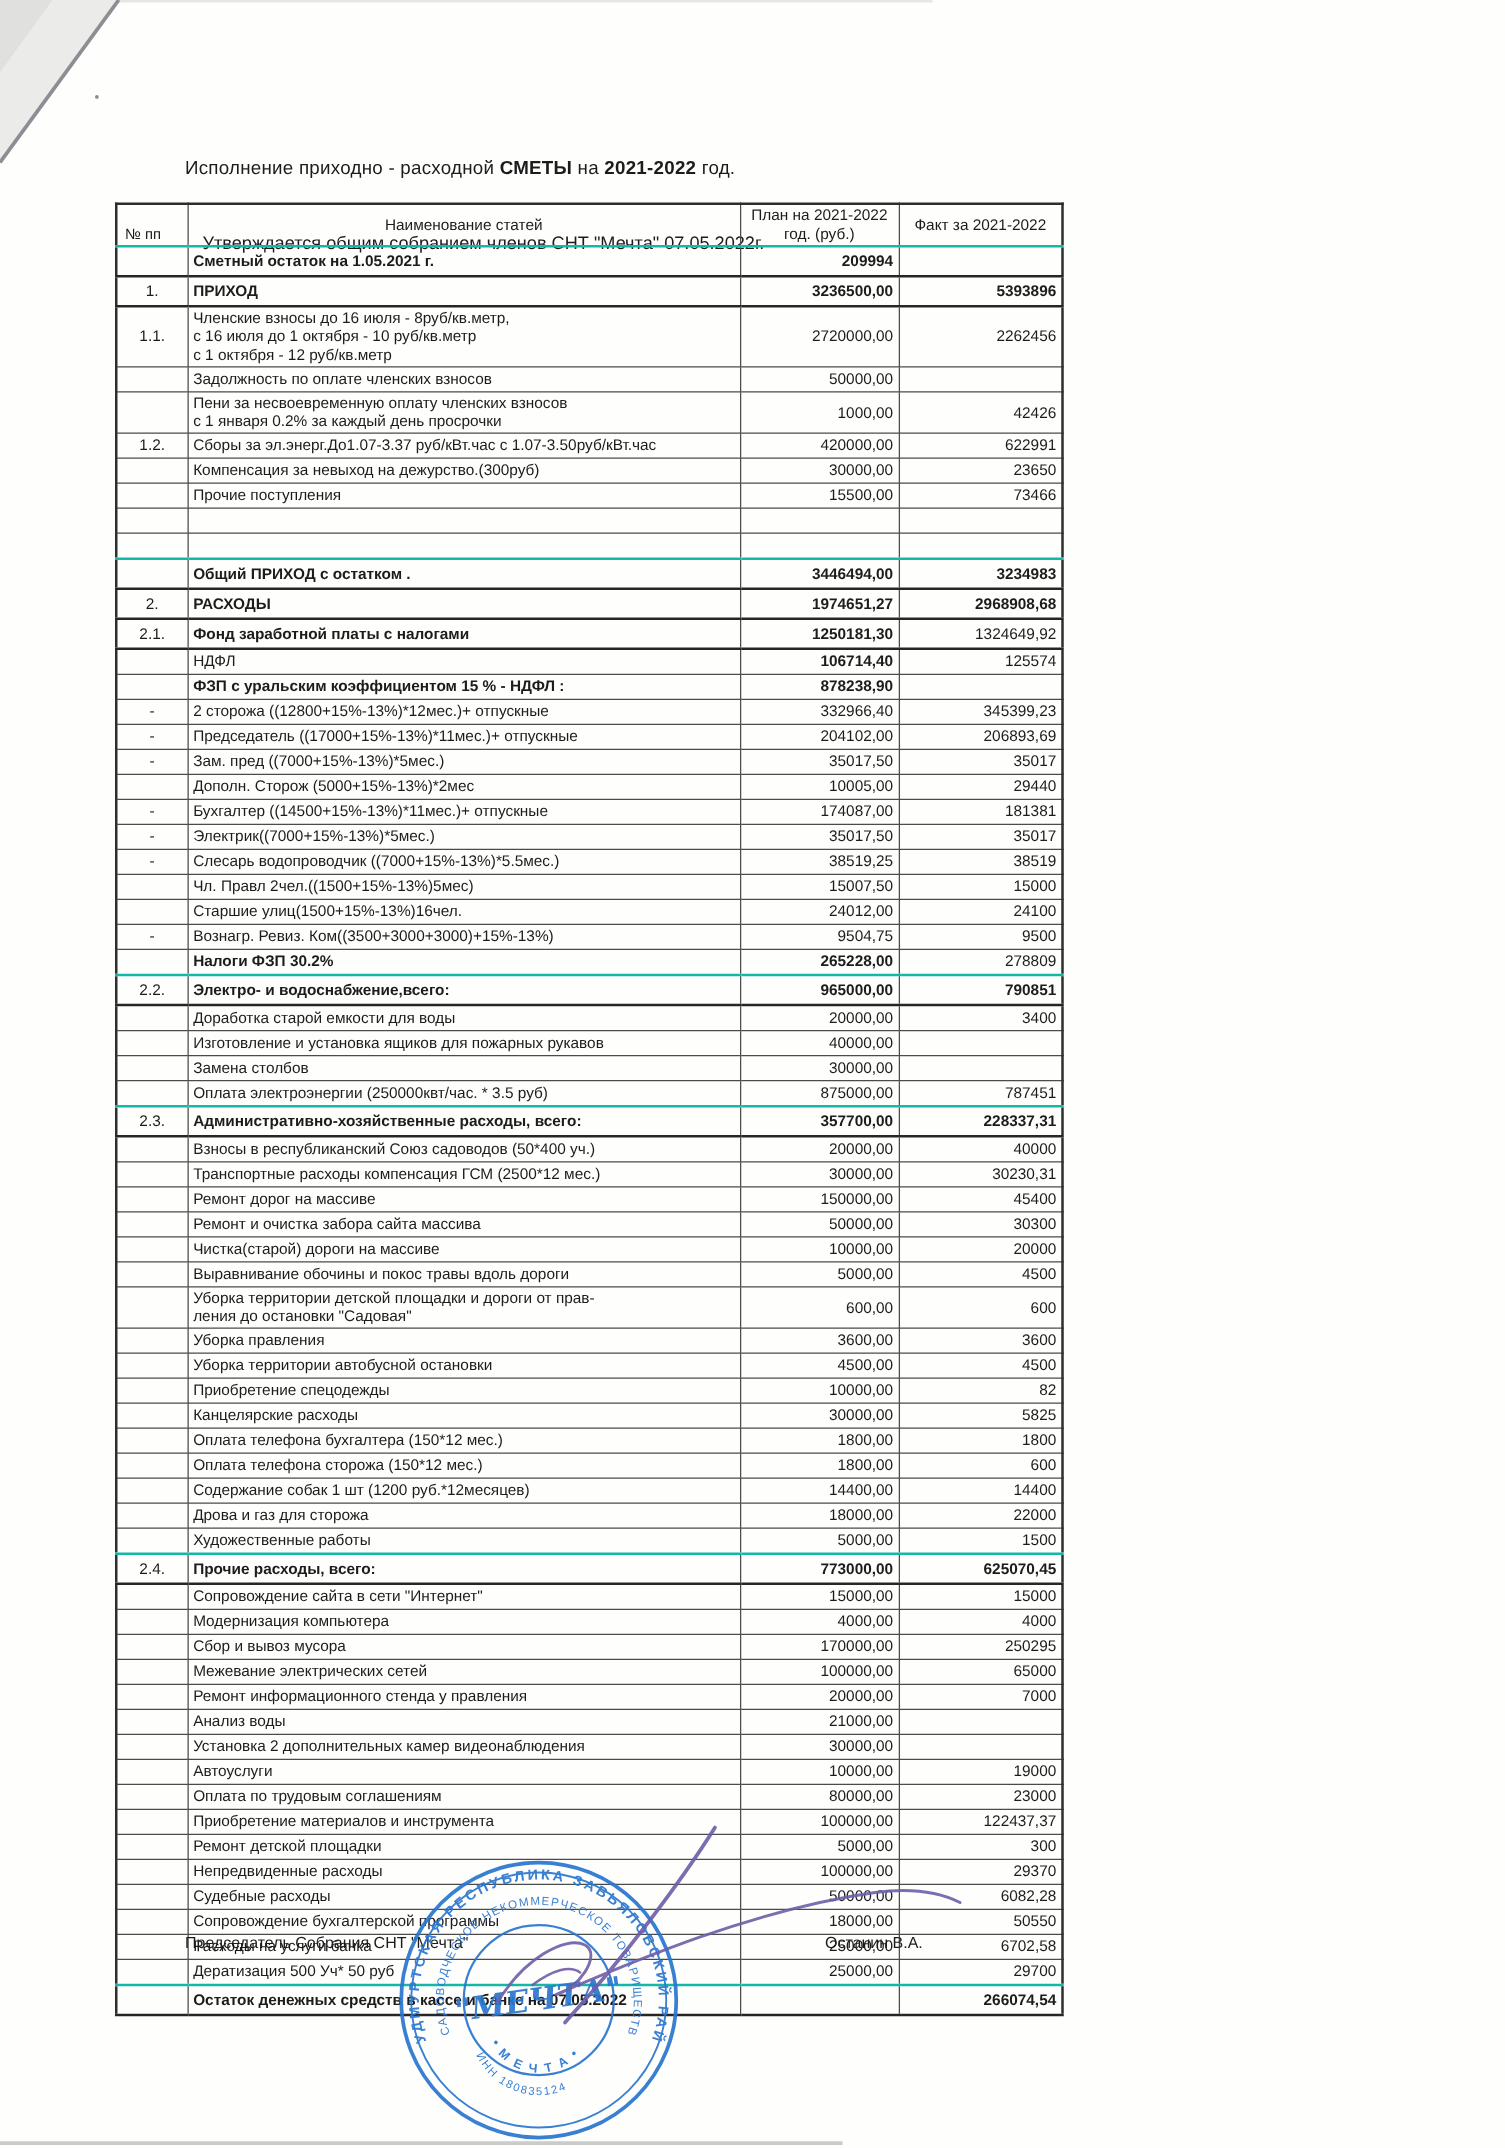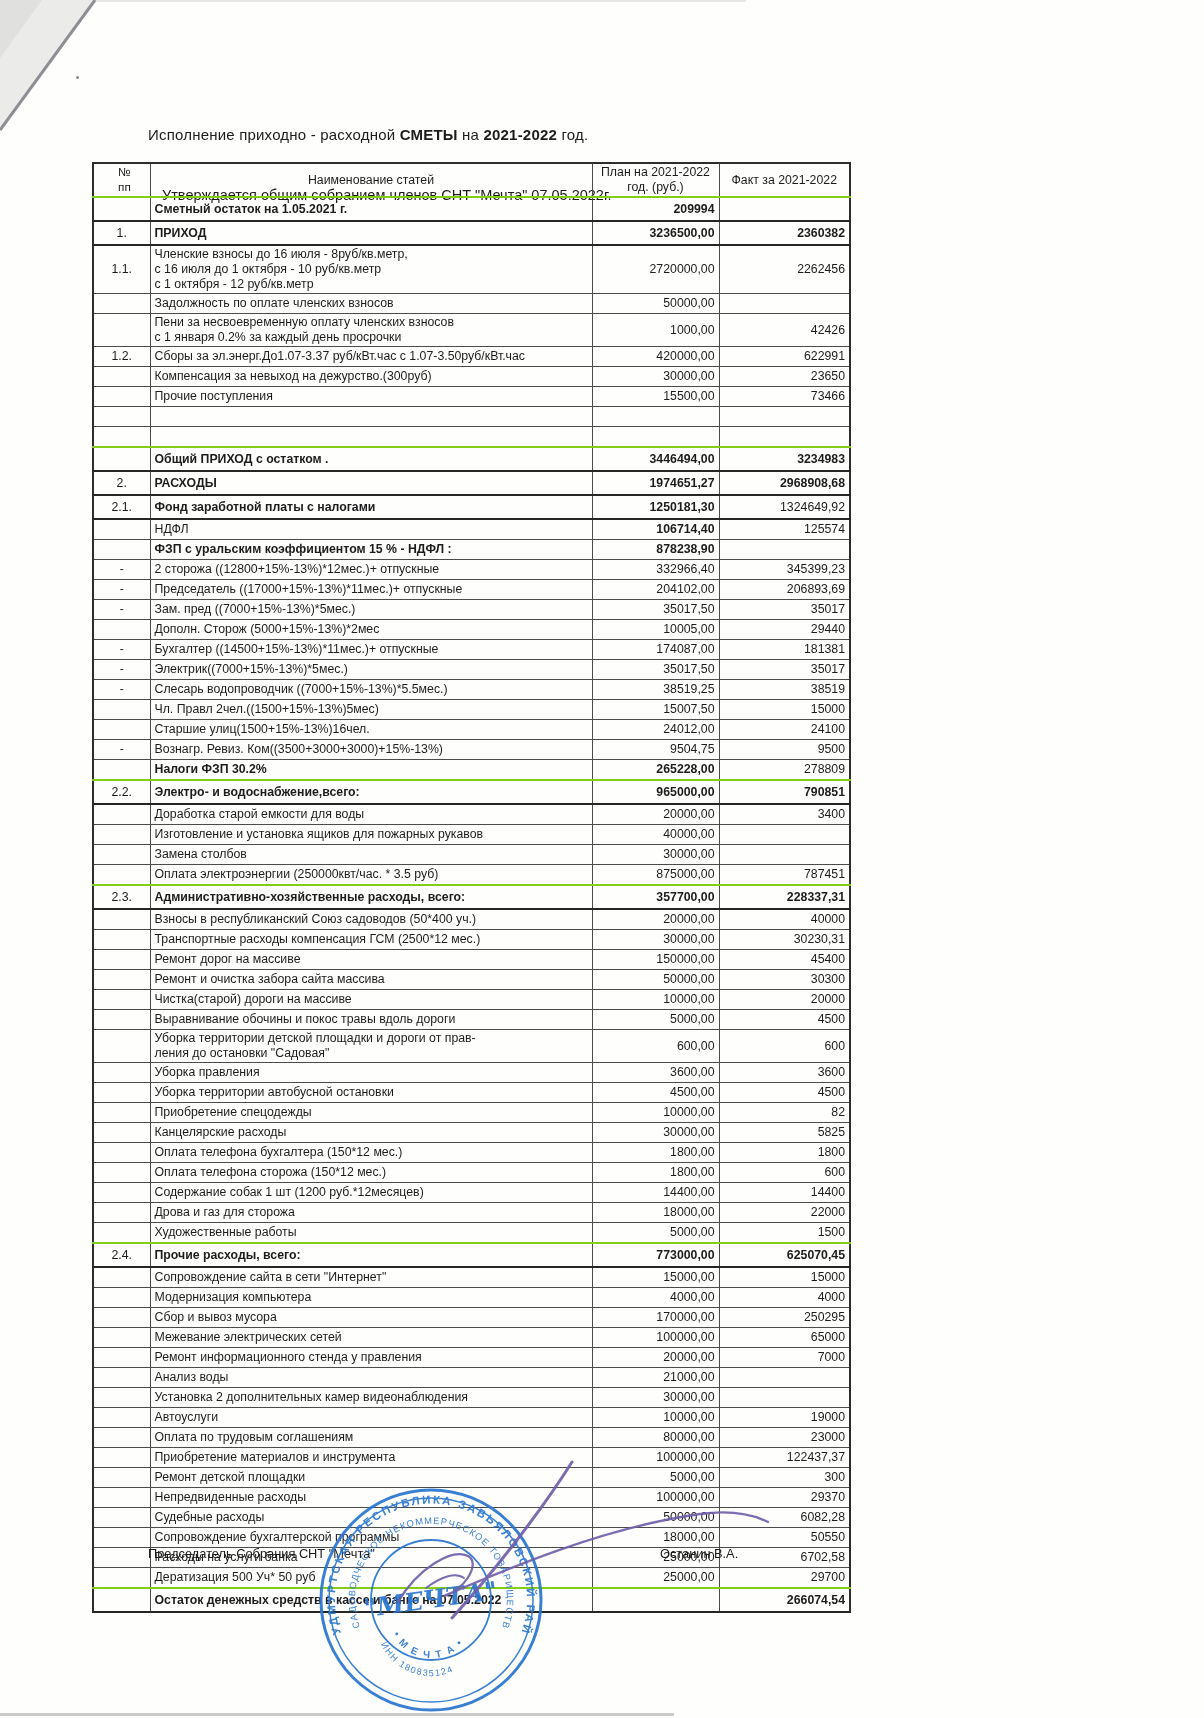--- a/index.html
+++ b/index.html
@@ -26,25 +26,25 @@
   }
   table.budget th,table.budget td{
     border:1.2px solid #4b4b4b;
     font-size:12.3px;line-height:15px;
     padding:1px 4px 1px 4px;
     height:17px;
     vertical-align:middle;
     overflow:hidden;
   }
   thead th{font-weight:normal;vertical-align:top;text-align:center;border-bottom:1.6px solid #303030;}
-  thead th.h-num{vertical-align:bottom;text-align:left;padding-left:24px;font-size:11.8px;}
+  thead th.h-num{vertical-align:bottom;text-align:left;padding-left:6px;font-size:11.8px;}
   td.col-num{text-align:center;font-size:12px;}
   td.col-name{white-space:pre-line;padding-left:5px;}
   td.col-plan,td.col-fact{text-align:right;padding-right:5px;}
-  tr.sect td{border-top:2px solid #84cc16;border-bottom:2px solid #262626;height:20px;margin-top:48px;}
+  tr.sect td{border-top:2px solid #14b8a6;border-bottom:2px solid #262626;height:20px;margin-top:48px;}
   td.bold{font-weight:bold;}
   
   .chairman-label{position:absolute;left:148px;top:1546px;font-size:12.8px;}
   .chairman-name{position:absolute;left:660px;top:1546px;font-size:12.8px;}
   .stamp-svg{position:absolute;left:295px;top:1472px;}
   .sign-svg{position:absolute;left:330px;top:1430px;}
 </style>
 </head>
 <body>
 
@@ -79,21 +79,21 @@
       <tr class="sect">
         <td class="col-num"></td>
         <td class="col-name bold">Сметный остаток на 1.05.2021 г.</td>
         <td class="col-plan bold">209994</td>
         <td class="col-fact"></td>
       </tr>
       <tr class="sect">
         <td class="col-num">1.</td>
         <td class="col-name bold">ПРИХОД</td>
         <td class="col-plan bold">3236500,00</td>
-        <td class="col-fact bold">2360382</td>
+        <td class="col-fact bold">5393896</td>
       </tr>
       <tr>
         <td class="col-num">1.1.</td>
         <td class="col-name">Членские взносы до 16 июля - 8руб/кв.метр,
 с 16 июля до 1 октября - 10 руб/кв.метр
 с 1 октября - 12 руб/кв.метр</td>
         <td class="col-plan">2720000,00</td>
         <td class="col-fact">2262456</td>
       </tr>
       <tr>

